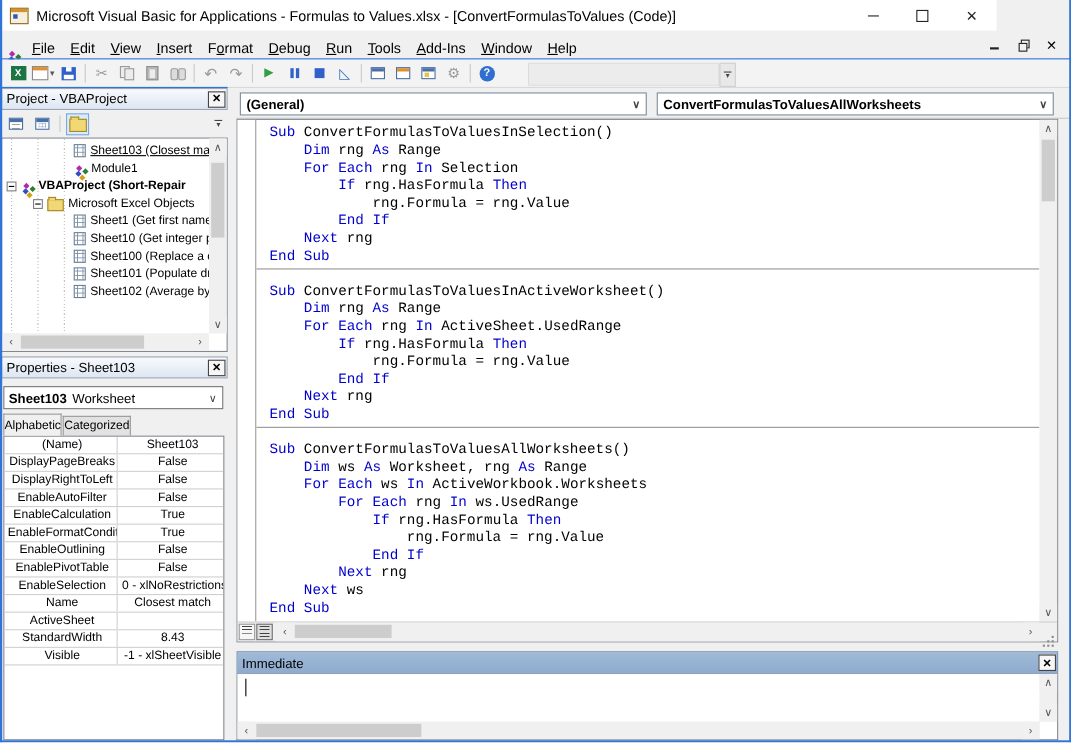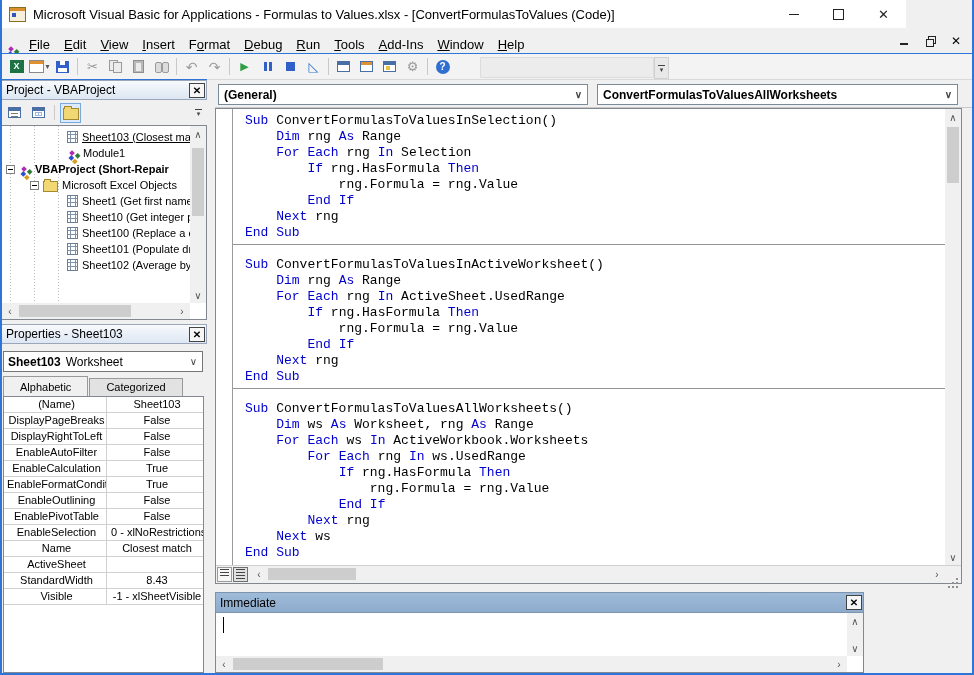--- a/index.html
+++ b/index.html
@@ -113,21 +113,21 @@
   .vscroll{position:absolute;width:16px;background:#f0f0f0;}
   .hscroll{position:absolute;height:16px;background:#f0f0f0;}
   .sb-arrow{position:absolute;width:16px;height:16px;display:flex;align-items:center;justify-content:center;font-size:10px;color:#555;background:#f0f0f0;}
   .sb-thumb{position:absolute;background:#cdcdcd;}
   
   #properties-panel{position:absolute;left:1px;top:324px;width:206px;height:351px;background:#f0f0f0;}
   .obj-combo{position:absolute;left:2px;top:27px;width:200px;height:21px;background:#fff;border:1px solid #767676;box-sizing:border-box;display:flex;align-items:center;font-size:12px;padding-left:4px;}
   .obj-name{font-weight:bold;margin-right:5px;}
   .combo-arrow{margin-left:auto;margin-right:5px;font-size:10px;color:#444;}
   .prop-tabs{position:absolute;left:2px;top:51px;height:21px;display:flex;align-items:flex-end;font-size:11px;}
-  .ptab{padding:2px 16px 3px;border:1px solid #999;border-bottom:none;background:#e2e2e2;margin-right:1px;}
+  .ptab{padding:2px 0 3px;border:1px solid #999;border-bottom:none;background:#e2e2e2;margin-right:1px;}
   .ptab.active{background:#f0f0f0;padding-top:4px;position:relative;z-index:2;}
   .pgrid-box{position:absolute;left:2px;top:72px;width:201px;bottom:2px;background:#fff;border:1px solid #828790;box-sizing:border-box;overflow:hidden;}
   .prop-row{height:16px;display:flex;font-size:11px;border-bottom:1px solid #d0d0d0;box-sizing:border-box;text-align:center;}
   .prop-name{width:103px;flex:none;border-right:1px solid #d0d0d0;padding:1px 0 0 3px;box-sizing:border-box;white-space:nowrap;overflow:hidden;}
   .prop-value{flex:1;padding:1px 0 0 4px;white-space:nowrap;overflow:hidden;}
   
   #combo-row{position:absolute;left:215px;top:80px;width:757px;height:28px;background:#f0f0f0;border-bottom:1px solid #c9c9c9;box-sizing:border-box;}
   .code-combo{position:absolute;top:4px;height:21px;background:#fff;border:1px solid #7a8a99;box-sizing:border-box;display:flex;align-items:center;font-size:12px;font-weight:bold;padding-left:5px;}
   #combo-general{left:3px;width:370px;}
   #combo-proc{left:382px;width:361px;}
@@ -142,21 +142,21 @@
   #code-vscroll{right:0;top:0;bottom:18px;}
   #code-bottombar{position:absolute;left:0;right:0;bottom:0;height:18px;background:#f0f0f0;border-top:1px solid #d0d0d0;box-sizing:border-box;display:flex;align-items:center;}
   .split-btn{width:15px;height:15px;border:1px solid #9a9a9a;background:#f6f6f6;margin-left:1px;display:flex;align-items:center;justify-content:center;box-sizing:border-box;}
   .split-btn.pressed{background:#e0e0e0;border-color:#707070;}
   .split-glyph-half{width:9px;height:7px;margin-bottom:4px;background:repeating-linear-gradient(to bottom,#444 0 1px,transparent 1px 3px);}
   .split-glyph-full{width:9px;height:11px;background:repeating-linear-gradient(to bottom,#444 0 1px,transparent 1px 3px);}
   .grip{position:absolute;right:0;bottom:0;width:16px;height:17px;}
   .grip::before{content:'';position:absolute;right:3px;bottom:3px;width:2px;height:2px;background:#909090;
     box-shadow:-4px 4px 0 #909090,0 4px 0 #909090,-8px 8px 0 #909090,-4px 8px 0 #909090,0 8px 0 #909090;}
   
-  #immediate{position:absolute;left:215px;top:592px;width:649px;height:81px;}
+  #immediate{position:absolute;left:215px;top:592px;width:747px;height:81px;}
   .imm-header{height:21px;background:linear-gradient(#9fbbd9,#8eabcd);border:1px solid #7d94ae;display:flex;align-items:center;font-size:12px;padding-left:4px;box-sizing:border-box;}
   .imm-body{position:absolute;left:0;top:21px;right:0;bottom:0;background:#fff;border:1px solid #828790;border-top:none;box-sizing:border-box;}
   .imm-content{position:absolute;left:0;top:0;right:16px;bottom:16px;background:#fff;}
   .caret{position:absolute;left:7px;top:4px;width:1px;height:16px;background:#000;animation:blink 1.1s steps(1) infinite;}
   @keyframes blink{50%{opacity:0;}}
   #imm-vscroll{right:0;top:0;bottom:16px;width:16px;}
   #imm-hscroll{left:0;right:16px;bottom:0;}
 </style>
 </head>
 <body>

